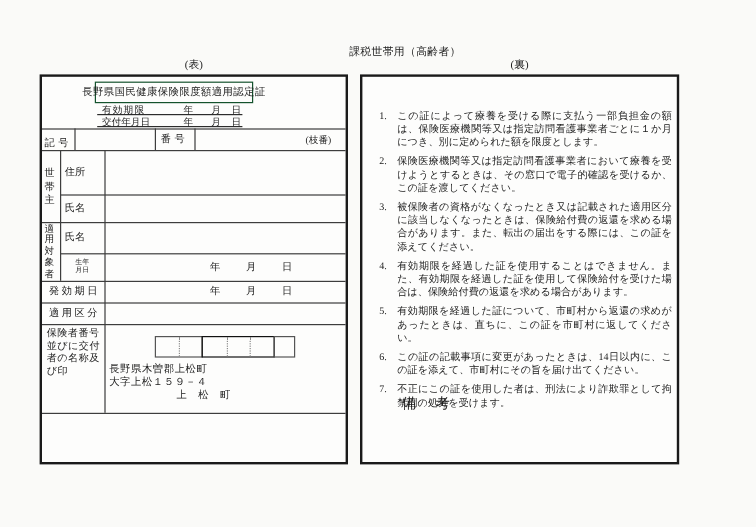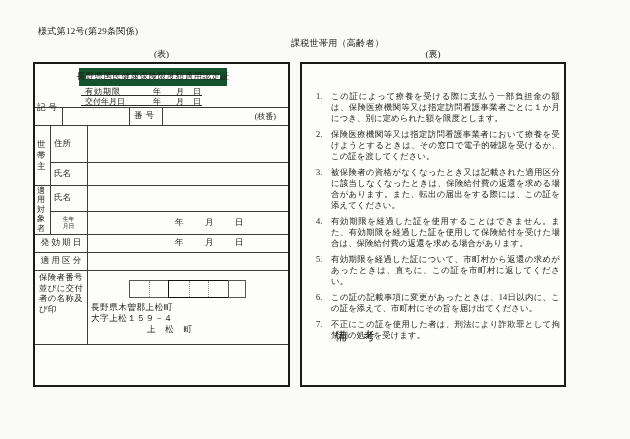--- a/index.html
+++ b/index.html
@@ -18,22 +18,22 @@
   .side-front { left:33px; width:257px; }
   .side-back  { left:300px; width:266px; }
 
   .card { position:absolute; top:62px; border:2px solid #1a1a1a; background:#fdfdfc; }
   .card-front { left:33px;  width:257px; height:325px; }
   .card-back  { left:300px; width:266px; height:325px; }
   .hl { position:absolute; height:0; border-top:1px solid #3d3d3d; }
   .vl { position:absolute; width:0; border-left:1px solid #3d3d3d; }
 
   .title-box {
-    position:absolute; left:44px; top:4px; width:148px; height:18px;
-    border:7px solid #14532d; display:flex; align-items:center; justify-content:center;
+    position:absolute; left:44px; top:4px; width:132px; height:18px;
+    border:1px solid #14532d; display:flex; align-items:center; justify-content:center;
     font-size:8.6px; letter-spacing:0.4px; white-space:nowrap;text-align:right;
   }
   .date-line {
     position:absolute; left:46px; width:121px; height:10px;
     border-bottom:1px solid #2c2c2c; font-size:8px;
   }
   .date-line .lbl { position:absolute; left:4px; top:0; letter-spacing:1px; }
   .ymd { position:absolute; top:0; font-size:8px; }
 
   .cell { position:absolute; display:flex; align-items:center; font-size:8.5px; }
@@ -64,21 +64,20 @@
   .note-item { display:flex; margin-bottom:5px; font-size:8.4px; line-height:11px; }
   .note-num { flex:0 0 17px; padding-left:2px; }
   .note-text { flex:1; text-align:justify; letter-spacing:0.1px; }
   .remarks { position:absolute; left:33px; top:264px; font-size:12px; letter-spacing:2px; }
 </style>
 </head>
 <body>
 
 <div class="sheet">
 
-  <div class="hdr form-no">様式第12号(第29条関係)</div>
   <div class="hdr usage">課税世帯用（高齢者）</div>
   <div class="side-label side-front">(表)</div>
   <div class="side-label side-back">(裏)</div>
 
   <div class="card card-front">
 
     <div class="title-box">長野県国民健康保険限度額適用認定証</div>
 
     <div class="date-line" style="top:22px;">
       <span class="lbl">有効期限</span>
@@ -101,21 +100,21 @@
     <div class="hl" style="left:0;top:170px;width:253px;"></div>
     <div class="hl" style="left:0;top:188px;width:253px;"></div>
     <div class="hl" style="left:0;top:206px;width:253px;"></div>
     <div class="hl" style="left:0;top:280px;width:253px;"></div>
     <div class="vl" style="left:27px;top:43px;height:18px;"></div>
     <div class="vl" style="left:94px;top:43px;height:18px;"></div>
     <div class="vl" style="left:127px;top:43px;height:18px;"></div>
     <div class="vl" style="left:15px;top:61px;height:109px;"></div>
     <div class="vl" style="left:52px;top:61px;height:219px;"></div>
 
-    <div class="cell center sp2" style="left:0;top:35px;width:27px;height:18px;text-align:center;">記号</div>
+    <div class="cell center sp2" style="left:0;top:47px;width:27px;height:18px;text-align:center;">記号</div>
     <div class="cell" style="left:27px;top:43px;width:67px;height:18px;"></div>
     <div class="cell center sp2" style="left:94px;top:43px;width:33px;height:18px;">番号</div>
     <div class="cell" style="left:127px;top:43px;width:126px;height:18px;justify-content:flex-end;padding-right:12px;font-size:8px;">(枝番)</div>
 
     <div class="cell center" style="left:0;top:61px;width:15px;height:60px;">
       <div class="vlabel">世帯主</div>
     </div>
     <div class="cell" style="left:19px;top:61px;width:33px;height:37px;">住所</div>
     <div class="cell" style="left:52px;top:61px;width:201px;height:37px;"></div>
     <div class="cell" style="left:19px;top:98px;width:33px;height:23px;">氏名</div>

